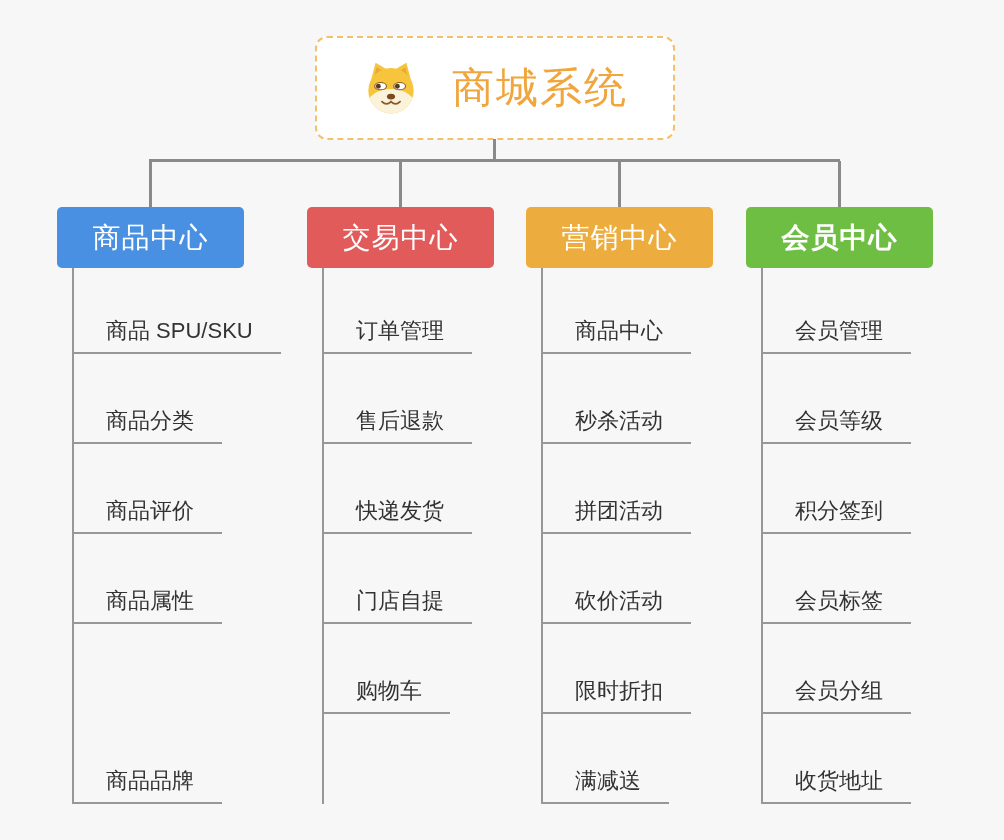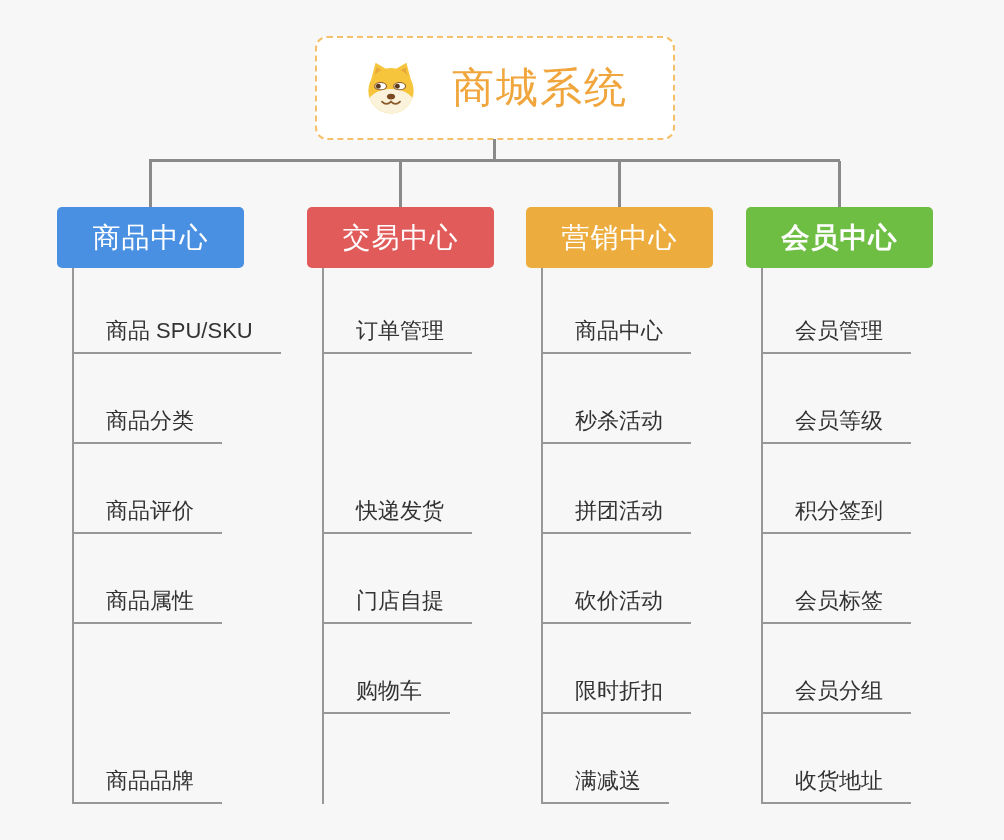--- a/index.html
+++ b/index.html
@@ -77,20 +77,21 @@
     <div class="row r1">商品分类</div>
     <div class="row r2">商品评价</div>
     <div class="row r3">商品属性</div>
     <div class="row r5">商品品牌</div>
   </div>
 
   <div class="col c1">
     <div class="bbox" style="background: rgb(226, 91, 91);">交易中心</div>
     <div class="vline"></div>
     <div class="row r0">订单管理</div>
+    <div class="row r1">售后退款</div>
     <div class="row r2">快递发货</div>
     <div class="row r3">门店自提</div>
     <div class="row r4">购物车</div>
   </div>
 
   <div class="col c2">
     <div class="bbox" style="background: rgb(237, 173, 62);">营销中心</div>
     <div class="vline"></div>
     <div class="row r0">商品中心</div>
     <div class="row r1">秒杀活动</div>

